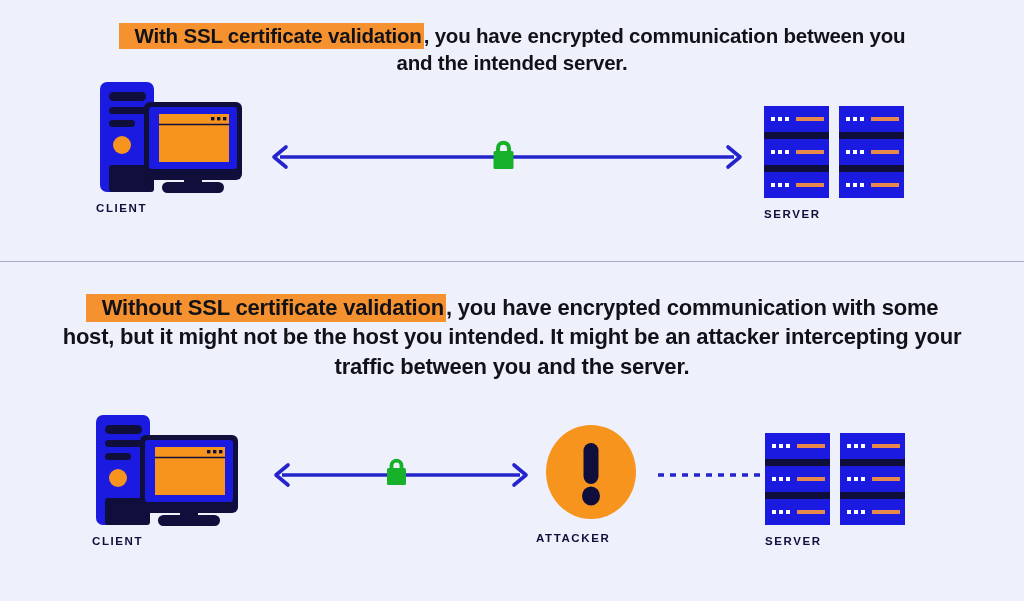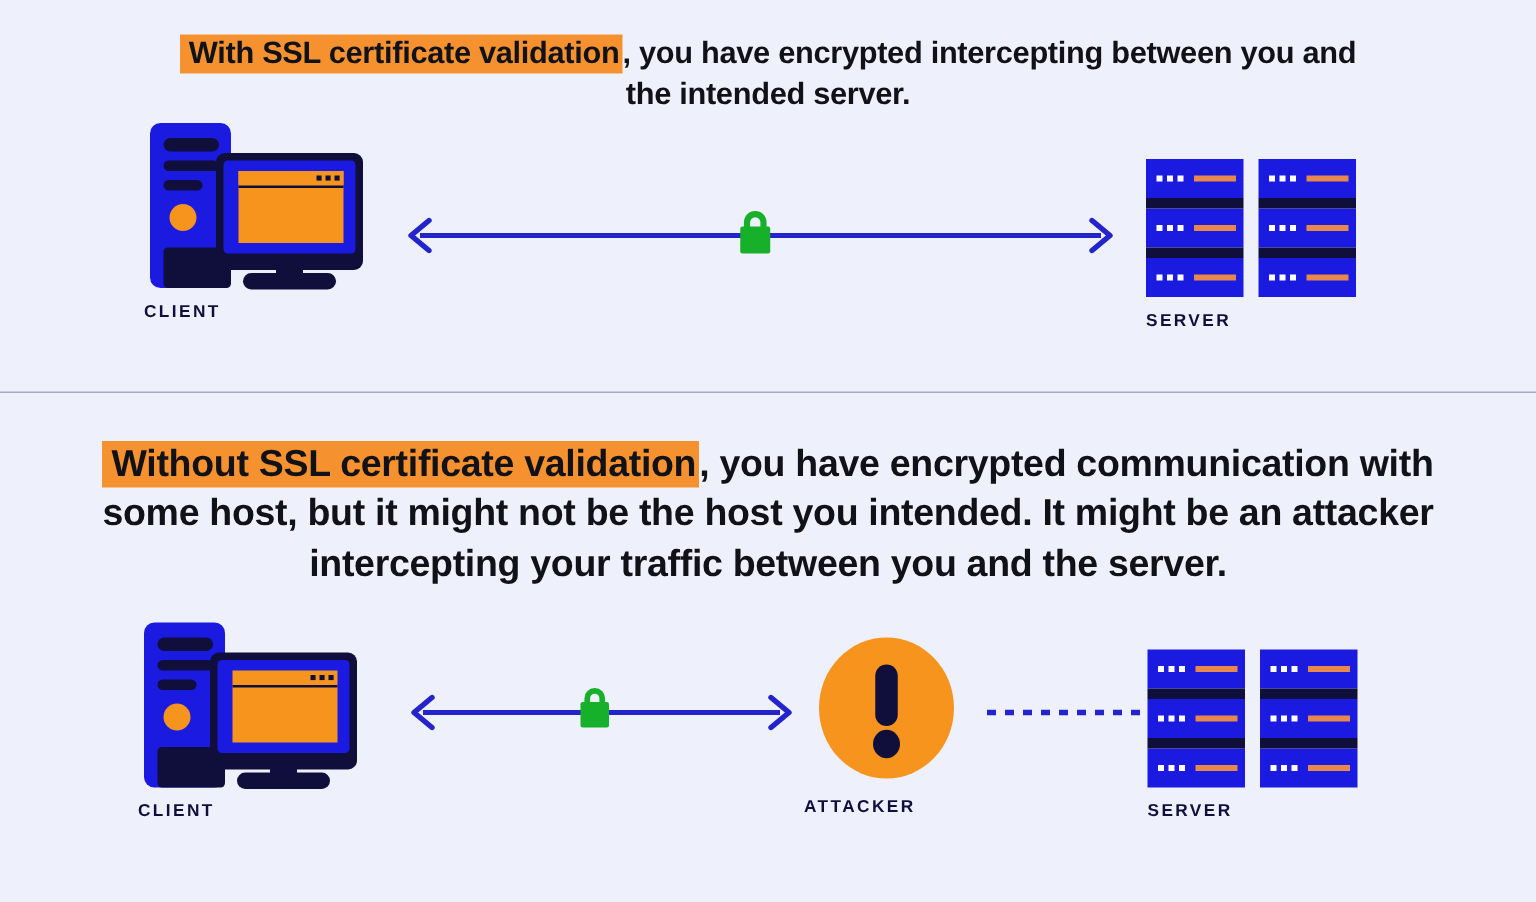--- a/index.html
+++ b/index.html
@@ -48,25 +48,25 @@
   #caption-top {
     left: 112px;
     top: 22px;
     width: 800px;
     font-size: 20.5px;
   }
   #caption-bottom {
     left: 62px;
     top: 293px;
     width: 900px;
-    font-size: 25px;
+    font-size: 22px;
   }
   .hl {
     background: #f5922f;
-    padding: 1px 2px 2px 6px;
+    padding: 1px 2px 2px 16px;
     box-decoration-break: clone;
     -webkit-box-decoration-break: clone;
   }
 
   
   .node-label {
     position: absolute;
     text-align: left;
     font-size: 11.5px;
     font-weight: 700;
@@ -81,21 +81,21 @@
   svg { display: block; overflow: visible; }
 </style>
 </head>
 <body>
 
 <div class="page">
 
   <div class="panel" id="panel-top">
 
     <div class="caption" id="caption-top">
-      <span class="hl">With SSL certificate validation</span><span>, you have encrypted intercepting between you and the intended server.</span>
+      <span class="hl">With SSL certificate validation</span><span>, you have encrypted communication between you and the intended server.</span>
     </div>
 
     <div class="icon-holder" style="left:96px; top:82px;">
       <svg width="150" height="112" viewBox="0 0 150 112">
 
         <rect x="4" y="0" width="54" height="110" rx="7" fill="#1a1ae0"></rect>
         <rect x="13" y="10" width="37" height="9" rx="4.5" fill="#100f3c"></rect>
         <rect x="13" y="25" width="37" height="7" rx="3.5" fill="#100f3c"></rect>
         <rect x="13" y="38" width="26" height="7" rx="3.5" fill="#100f3c"></rect>
         <circle cx="26" cy="63" r="9" fill="#f7941e"></circle>

